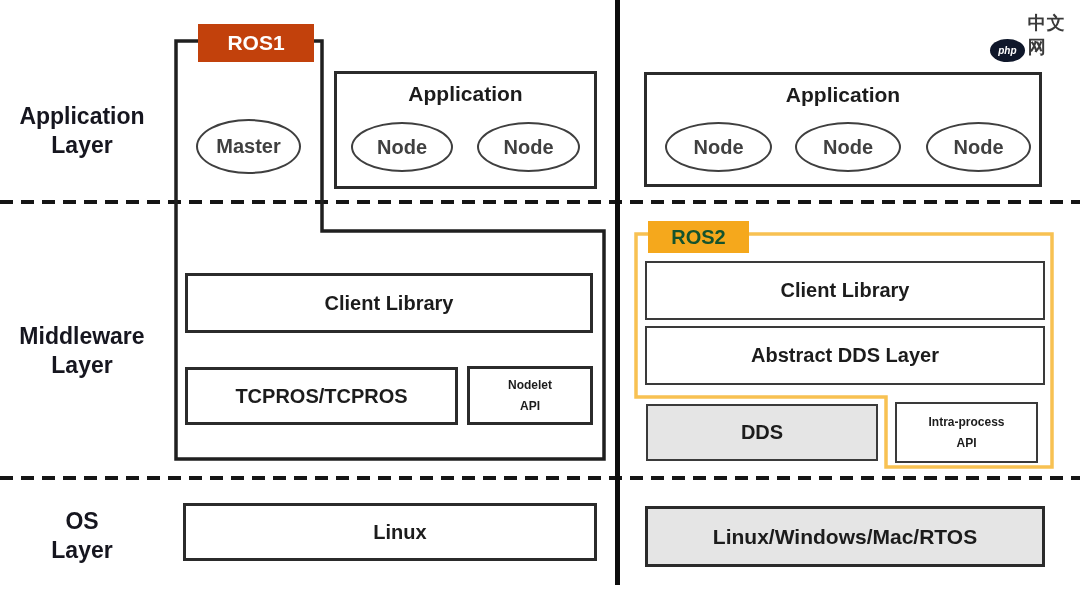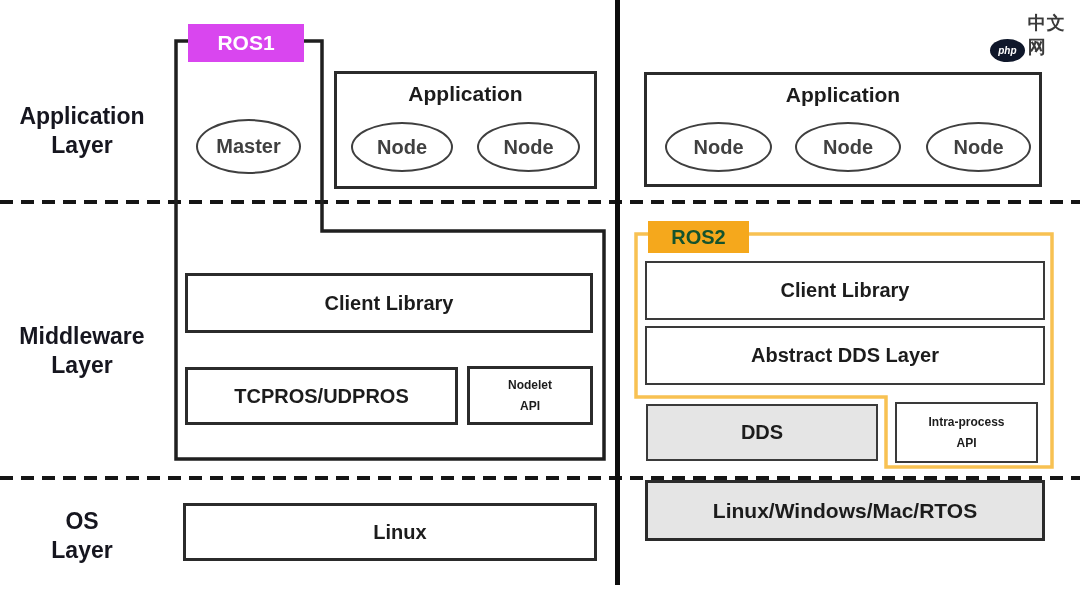--- a/index.html
+++ b/index.html
@@ -29,21 +29,21 @@
     font-size:20px;font-weight:600;color:#404040;z-index:3;}
   
   .app-box{position:absolute;background:#fff;border:3px solid #2b2b2b;box-sizing:border-box;z-index:2;}
   .app-title{display:block;text-align:center;margin-top:8px;font-size:21px;font-weight:600;color:#1c1c1c;}
   
   .layer-label{position:absolute;left:2px;width:160px;text-align:center;
     font-size:23px;font-weight:700;color:#16161f;line-height:29px;z-index:2;}
   
   .badge{position:absolute;display:flex;align-items:center;justify-content:center;
     box-sizing:border-box;font-weight:700;z-index:4;}
-  .badge.ros1{left:188px;top:24px;width:116px;height:38px;background:#d946ef;color:#ffffff;font-size:21px;}
+  .badge.ros1{left:198px;top:24px;width:116px;height:38px;background:#c2410c;color:#ffffff;font-size:21px;}
   .badge.ros2{left:648px;top:221px;width:101px;height:32px;background:#F5A81C;color:#14532d;font-size:20px;}
   
   .php-logo{position:absolute;left:990px;top:7px;display:flex;align-items:center;gap:3px;z-index:5;}
   .php-oval{width:38px;height:23px;border-radius:50%;background:#0f172a;color:#fff;
     display:flex;align-items:center;justify-content:center;
     font-size:10px;font-weight:700;font-style:italic;margin-top:32px;}
   .php-site{font-size:18px;font-weight:700;color:#3a3a3a;letter-spacing:1px;}
   
   .watermark{position:absolute;left:626px;top:524px;display:flex;align-items:center;gap:8px;z-index:6;}
   .wm-icon{position:relative;width:41px;height:41px;border-radius:50%;background:rgba(80,80,80,0.82);flex:0 0 auto;}
@@ -90,21 +90,21 @@
   <div class="ellipse" style="left:196px;top:119px;width:105px;height:55px;">Master</div>
 
   <div class="app-box" style="left:334px;top:71px;width:263px;height:118px;">
     <span class="app-title">Application</span>
   </div>
   <div class="ellipse" style="left:351px;top:122px;width:102px;height:50px;">Node</div>
   <div class="ellipse" style="left:477px;top:122px;width:103px;height:50px;">Node</div>
 
   <div class="box" style="left:185px;top:273px;width:408px;height:60px;">Client Library</div>
 
-  <div class="box" style="left:185px;top:367px;width:273px;height:58px;">TCPROS/UDPROS</div>
+  <div class="box" style="left:185px;top:367px;width:273px;height:58px;">TCPROS/TCPROS</div>
 
   <div class="box two-line" style="left:467px;top:366px;width:126px;height:59px;">
     <span>Nodelet</span>
     <span>API</span>
   </div>
 
   <div class="box" style="left:183px;top:503px;width:414px;height:58px;padding-left:20px;">Linux</div>
 
   <div class="badge ros2">ROS2</div>
 
@@ -119,21 +119,21 @@
 
   <div class="box thin" style="left:645px;top:326px;width:400px;height:59px;">Abstract DDS Layer</div>
 
   <div class="box thin gray" style="left:646px;top:404px;width:232px;height:57px;">DDS</div>
 
   <div class="box thin two-line" style="left:895px;top:402px;width:143px;height:61px;">
     <span>Intra-process</span>
     <span>API</span>
   </div>
 
-  <div class="box gray" style="left:645px;top:480px;width:400px;height:61px;font-size:21px;">Linux/Windows/Mac/RTOS</div>
+  <div class="box gray" style="left:645px;top:506px;width:400px;height:61px;font-size:21px;">Linux/Windows/Mac/RTOS</div>
 
   <div class="php-logo">
     <span class="php-oval">php</span>
     <span class="php-site">中文网</span>
   </div>
 
 
 </div>
 
 </body></html>

